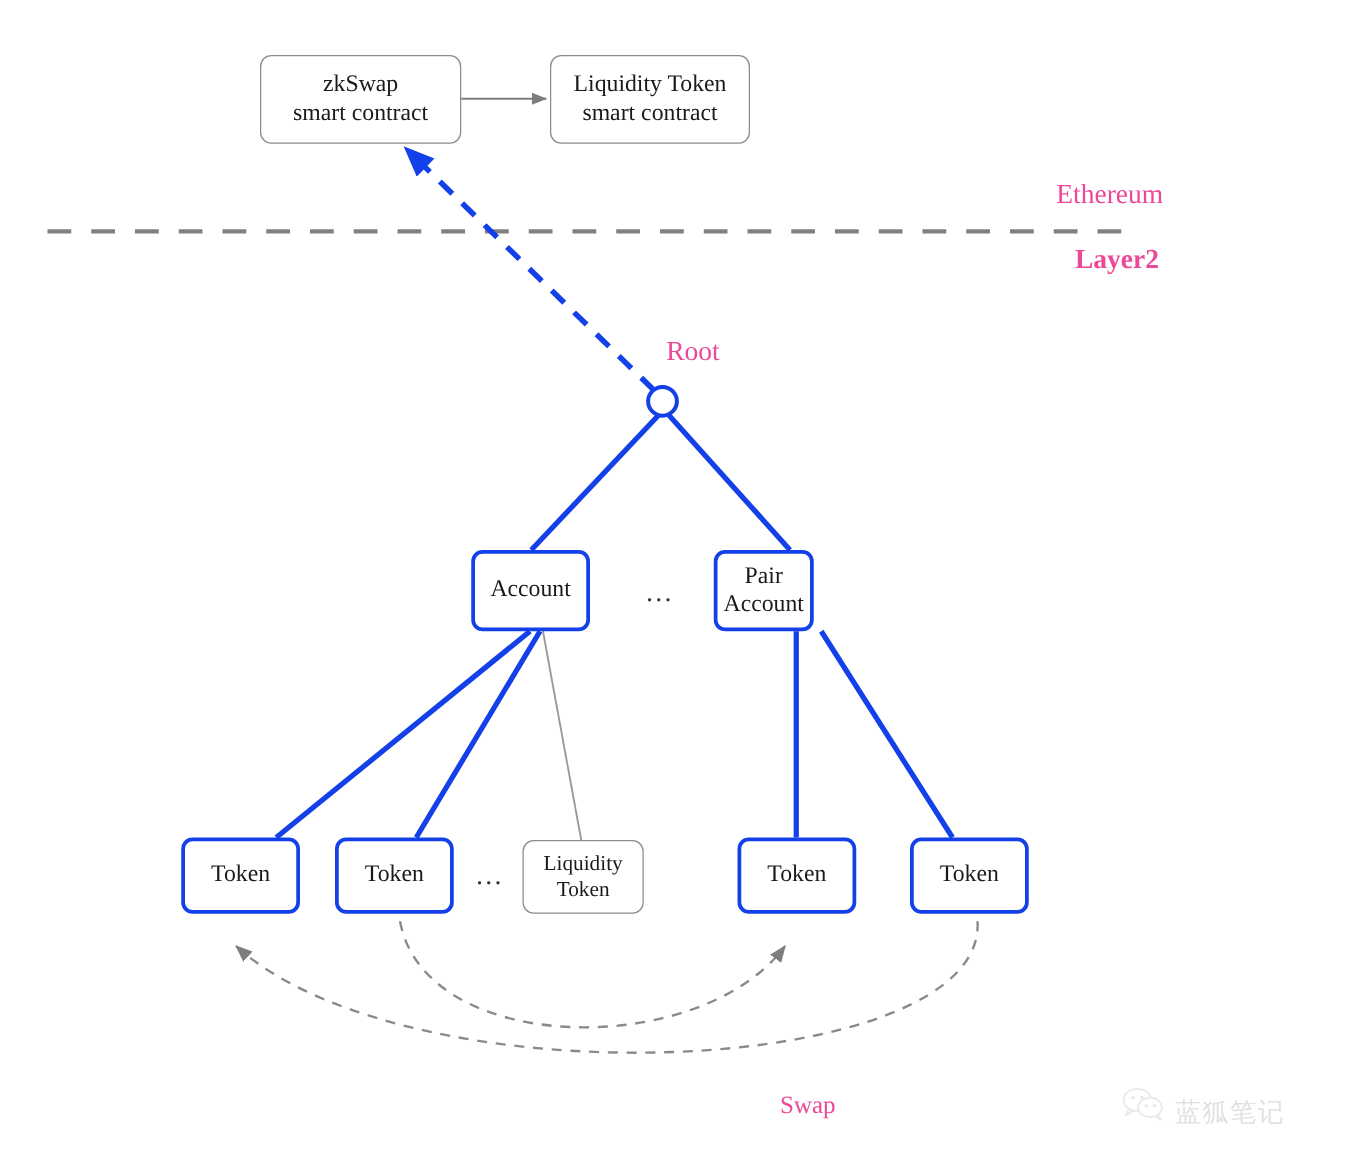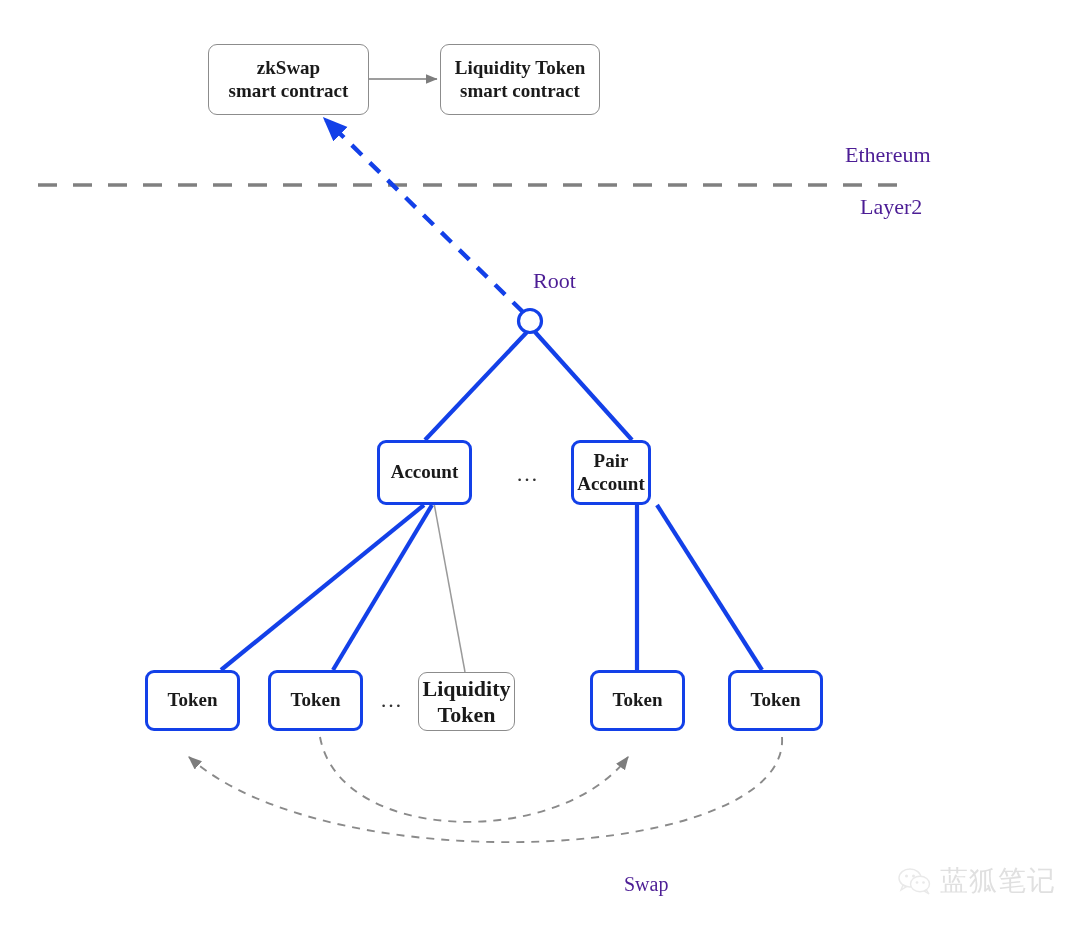--- a/index.html
+++ b/index.html
@@ -32,58 +32,58 @@
     box-sizing: border-box;
     display: flex;
     align-items: center;
     justify-content: center;
     text-align: center;
     background: #ffffff;
     border-radius: 9px;
     line-height: 1.18;
     color: #1a1a1a;
     z-index: 5;
-    font-weight: bold;
   }
   .node-box.blue {
     border: 3px solid #1340e8;
   }
   .node-box.gray {
     border: 1.4px solid #8c8c8c;
   }
   .node-label {
     display: block;
     white-space: pre-line;
   }
   .free-label {
     position: absolute;
-    color: #4c1d95;
+    color: #ec4899;
     white-space: pre;
     z-index: 6;
   }
   .ellipsis {
     position: absolute;
     color: #333333;
     letter-spacing: 2px;
     z-index: 6;
   }
   
   #watermark {
     position: absolute;
     display: flex;
     align-items: center;
     gap: 8px;
     opacity: 0.30;
     z-index: 8;
   }
   #watermark .wm-text {
     font-family: "DejaVu Sans", sans-serif;
-    font-size: 28px;
+    font-size: 21px;
     color: #9a9a9a;
     letter-spacing: 1px;
+    margin-top: 14px;
   }
 </style>
 </head>
 <body>
 
 <div id="diagram-root">
 
   <svg class="layer" viewBox="0 0 1080 927">
     <defs>
       <marker id="arrow-gray" markerWidth="9" markerHeight="9" refX="7.6" refY="3.2" orient="auto" markerUnits="strokeWidth">
@@ -129,21 +129,21 @@
 smart contract</span>
   </div>
 
   <div class="node-box gray" style="left:440px; top:44px; width:160px; height:71px; font-size:19px;">
     <span class="node-label">Liquidity Token
 smart contract</span>
   </div>
 
   <div class="free-label" style="left:845px; top:142px; font-size:22px;">Ethereum</div>
 
-  <div class="free-label" style="left:860px; top:194px; font-size:22px;">Layer2</div>
+  <div class="free-label" style="left:860px; top:194px; font-size:22px;font-weight:bold;">Layer2</div>
 
   <div class="free-label" style="left:489px; top:268px; font-size:22px;margin-left:44px;">Root</div>
 
   <div class="node-box blue" style="left:377px; top:440px; width:95px; height:65px; font-size:19px;">
     <span class="node-label">Account</span>
   </div>
 
   <div class="ellipsis" style="left:516px; top:461px; font-size:22px;">…</div>
 
   <div class="node-box blue" style="left:571px; top:440px; width:80px; height:65px; font-size:19px;">
@@ -154,21 +154,21 @@
   <div class="node-box blue" style="left:145px; top:670px; width:95px; height:61px; font-size:19px;">
     <span class="node-label">Token</span>
   </div>
 
   <div class="node-box blue" style="left:268px; top:670px; width:95px; height:61px; font-size:19px;">
     <span class="node-label">Token</span>
   </div>
 
   <div class="ellipsis" style="left:380px; top:687px; font-size:22px;">…</div>
 
-  <div class="node-box gray" style="left:418px; top:672px; width:97px; height:59px; font-size:22px;">
+  <div class="node-box gray" style="left:418px; top:672px; width:97px; height:59px; font-size:17px;">
     <span class="node-label">Liquidity
 Token</span>
   </div>
 
   <div class="node-box blue" style="left:590px; top:670px; width:95px; height:61px; font-size:19px;">
     <span class="node-label">Token</span>
   </div>
 
   <div class="node-box blue" style="left:728px; top:670px; width:95px; height:61px; font-size:19px;">
     <span class="node-label">Token</span>

